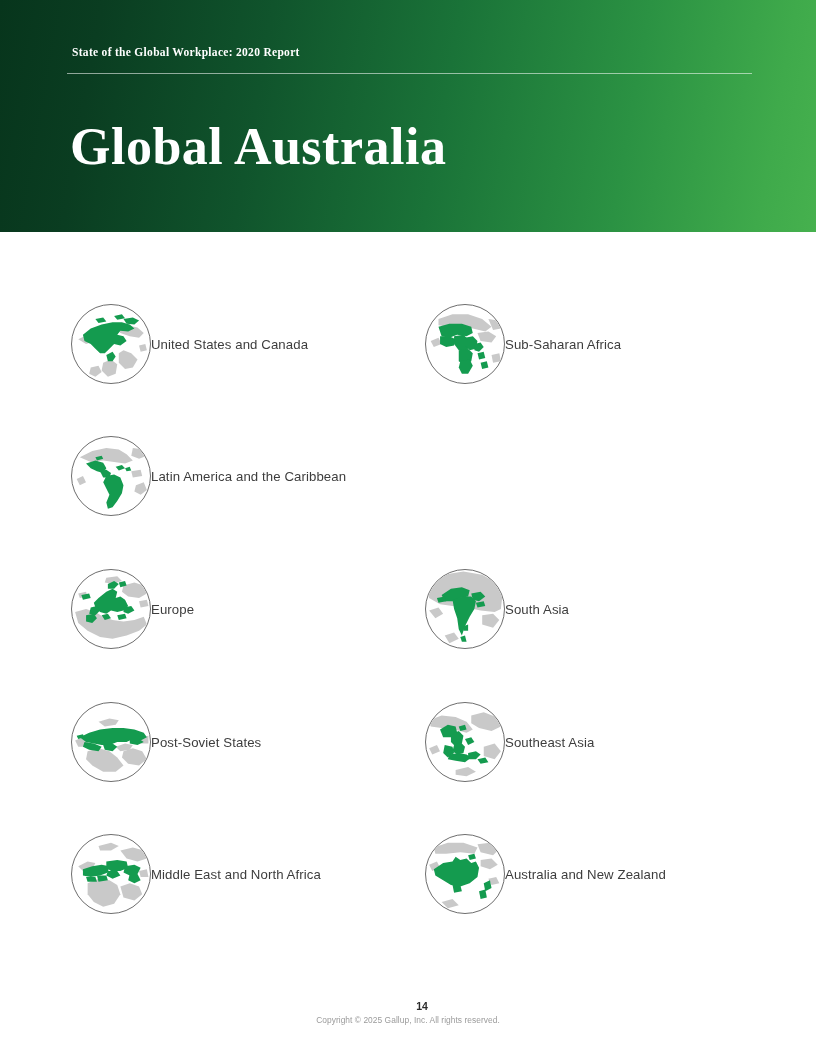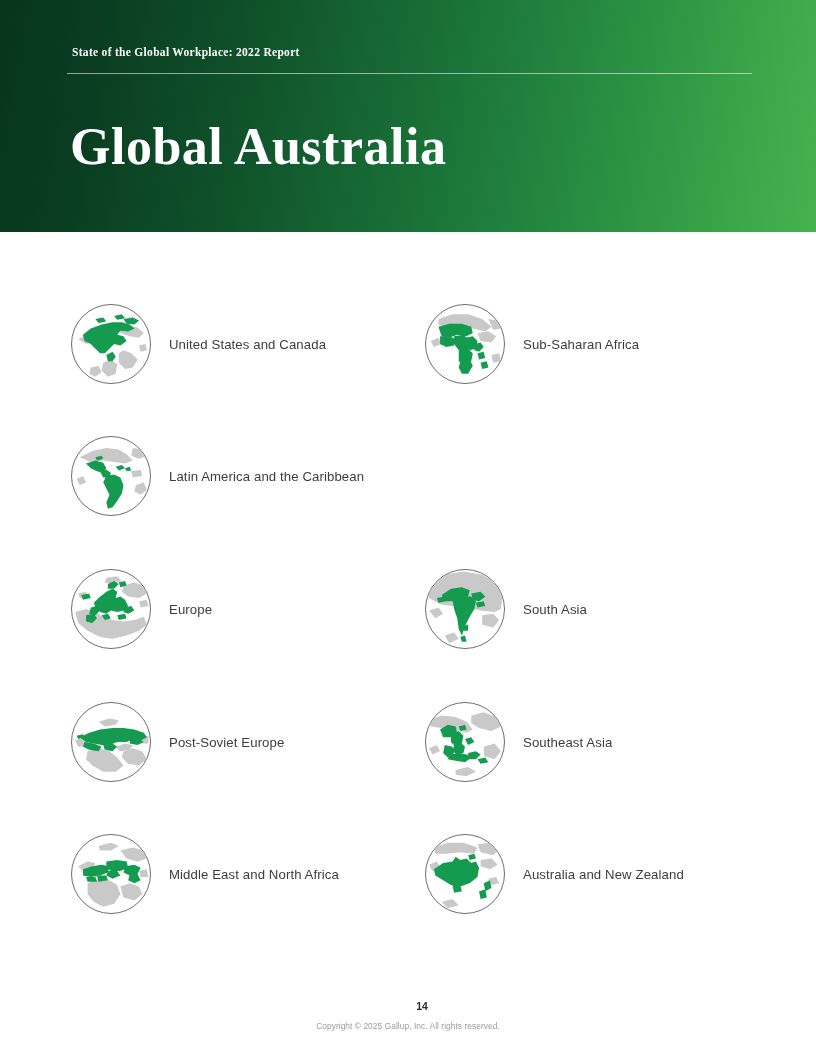--- a/index.html
+++ b/index.html
@@ -87,21 +87,20 @@
     overflow: hidden;
     box-sizing: border-box;
     position: relative;
   }
   .globe svg {
     display: block;
     width: 100%;
     height: 100%;
   }
   .region-label {
-    margin-left: 18px;
     font-family: "Liberation Sans", sans-serif;
     font-size: 13.2px;
     color: #3d3d3d;
     letter-spacing: 0.1px;
     white-space: nowrap;
   }
 
   
   .footer {
     position: absolute;
@@ -112,32 +111,32 @@
   }
   .page-number {
     font-family: "Liberation Sans", sans-serif;
     font-size: 10.5px;
     font-weight: bold;
     color: #2b2b2b;
     line-height: 13px;
     margin-left: 28px;
   }
   .copyright {
-    margin-top: 8px;
+    margin-top: 2px;
     font-family: "Liberation Sans", sans-serif;
     font-size: 8.4px;
     color: #9b9b9b;
     letter-spacing: 0.05px;
   }
 </style>
 </head>
 <body>
 
 <div class="banner">
-  <div class="banner-kicker">State of the Global Workplace: 2022 Report</div>
+  <div class="banner-kicker">State of the Global Workplace: 2020 Report</div>
   <div class="banner-rule"></div>
   <div class="banner-title">Global Australia</div>
 </div>
 
 <div class="regions">
 
   <div class="region-item" style="left:71px; top:72px;">
     <div class="globe">
       <svg viewBox="0 0 100 100">
         <g fill="#c9c9c9">
@@ -227,21 +226,21 @@
         <g fill="#149b4f">
           <path d="M10 44 L22 38 L36 34 L52 32 L66 32 L80 34 L92 38 L96 44 L88 48
                    L78 46 L70 50 L58 50 L48 54 L38 54 L28 52 L18 50 Z"></path>
           <path d="M16 50 L28 52 L38 56 L34 62 L22 60 L14 56 Z"></path>
           <path d="M40 54 L52 52 L58 56 L52 62 L42 60 Z"></path>
           <path d="M74 46 L86 46 L92 50 L84 54 L74 52 Z"></path>
           <path d="M6 42 L14 40 L16 44 L8 46 Z"></path>
         </g>
       </svg>
     </div>
-    <div class="region-label">Post-Soviet Europe</div>
+    <div class="region-label">Post-Soviet States</div>
   </div>
 
   <div class="region-item" style="left:71px; top:602px;">
     <div class="globe">
       <svg viewBox="0 0 100 100">
         <g fill="#c9c9c9">
           <path d="M20 62 L34 56 L48 58 L58 64 L62 76 L54 88 L40 92 L28 86 L20 76 Z"></path>
           <path d="M62 66 L74 62 L86 66 L90 76 L80 84 L66 80 Z"></path>
           <path d="M8 40 L20 34 L30 36 L26 44 L14 46 Z"></path>
           <path d="M62 20 L78 16 L92 20 L96 30 L84 34 L70 30 Z"></path>

